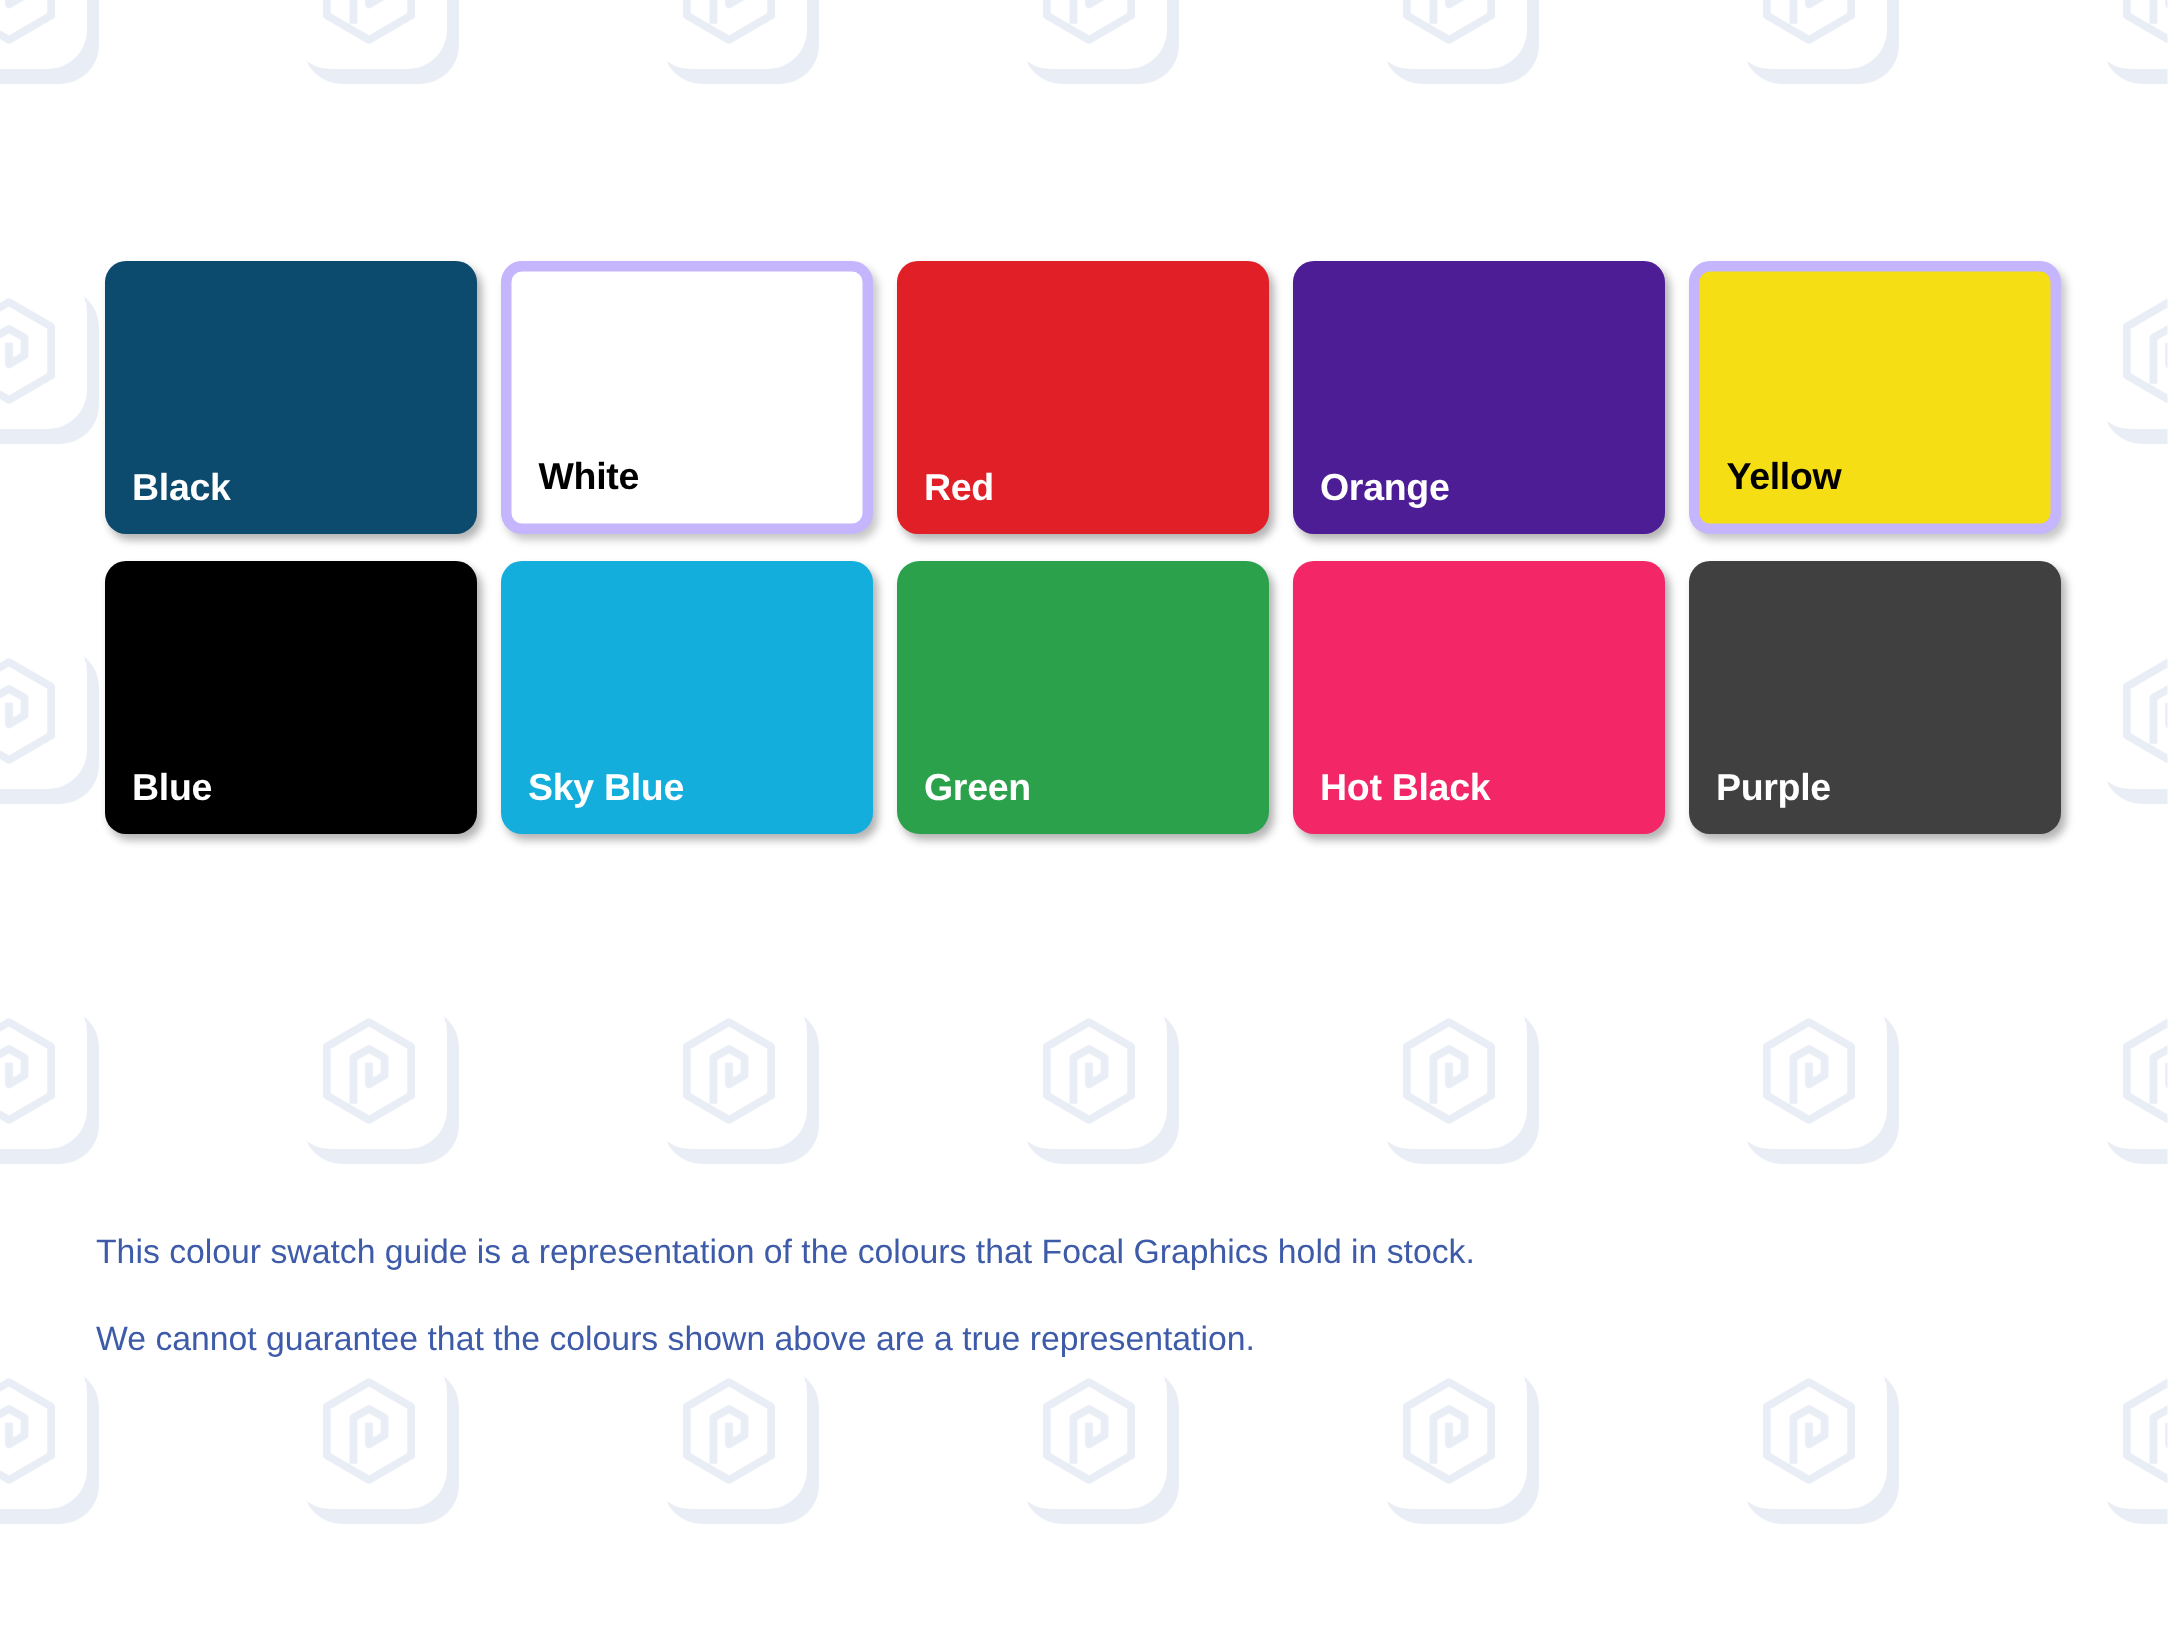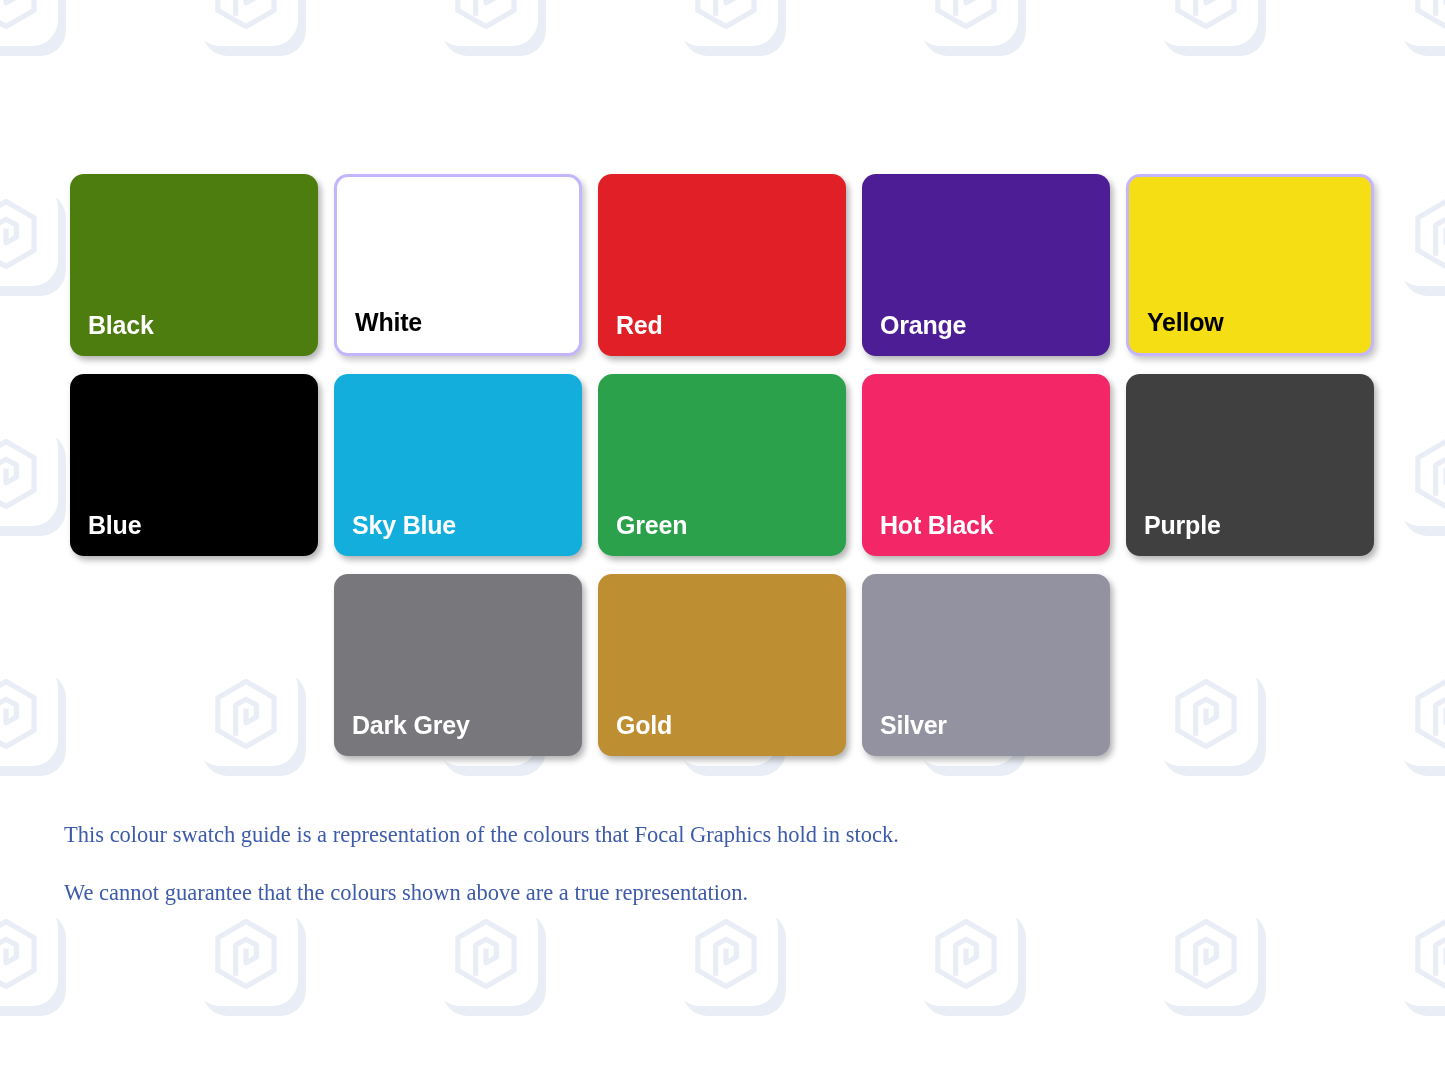--- a/index.html
+++ b/index.html
@@ -68,21 +68,21 @@
     width: 248px;
     height: 182px;
     border-radius: 14px;
     position: relative;
     box-shadow: 3px 4px 6px rgba(0,0,0,0.30);
     flex: 0 0 auto;
   }
 
   .swatch.bordered {
     box-shadow: 3px 4px 6px rgba(0,0,0,0.22);
-    border: 3px solid #c4b5fd;
+    border: 7px solid #c4b5fd;
   }
 
   .swatch-label {
     position: absolute;
     left: 18px;
     bottom: 18px;
     font-size: 25px;
     font-weight: bold;
     letter-spacing: -0.2px;
     line-height: 1;
@@ -96,21 +96,21 @@
 
   
   #disclaimer {
     position: absolute;
     left: 64px;
     top: 820px;
     width: 1330px;
     color: #3e5ba9;
     font-size: 22.5px;
     line-height: 29px;
-    font-family: Liberation Serif, serif;
+    font-family: Liberation Sans, sans-serif;
   }
   #disclaimer p { margin: 0; }
   #disclaimer .spacer { height: 29px; }
 </style>
 </head>
 <body>
 
 <div id="watermark-layer">
     <div class="wm-tile" style="left: -46px; top: -58px;">
       <svg viewBox="0 0 100 100">
@@ -321,21 +321,21 @@
         <path d="M50 6 L88 28 L88 72 L50 94 L12 72 L12 28 Z" fill="none" stroke="#E9EDF5" stroke-width="7" stroke-linejoin="round"></path>
         <path d="M36 76 L36 38 L50 30 L64 38 L64 54 L50 62 L50 46" fill="none" stroke="#E9EDF5" stroke-width="7" stroke-linejoin="round" stroke-linecap="square"></path>
       </svg>
     </div>
   </div>
 
 <div id="page">
 
   <div id="swatch-grid">
       <div class="swatch-row">
-        <div class="swatch" style="background-color: #4d7c0f;">
+        <div class="swatch" style="background-color: #0c4a6e;">
           <span class="swatch-label light">Black</span>
         </div>
         <div class="swatch bordered" style="background-color: rgb(255, 255, 255);">
           <span class="swatch-label dark">White</span>
         </div>
         <div class="swatch" style="background-color: rgb(224, 31, 38);">
           <span class="swatch-label light">Red</span>
         </div>
         <div class="swatch" style="background-color: #4c1d95; text-decoration: underline;">
           <span class="swatch-label light">Orange</span>
@@ -352,31 +352,20 @@
           <span class="swatch-label light">Sky Blue</span>
         </div>
         <div class="swatch" style="background-color: rgb(43, 161, 75); border-radius: 15px;">
           <span class="swatch-label light">Green</span>
         </div>
         <div class="swatch" style="background-color: rgb(243, 38, 103);">
           <span class="swatch-label light">Hot Black</span>
         </div>
         <div class="swatch" style="background-color: #404040;">
           <span class="swatch-label light">Purple</span>
-        </div>
-      </div>
-      <div class="swatch-row row-offset-3">
-        <div class="swatch" style="background-color: rgb(120, 119, 124);">
-          <span class="swatch-label light">Dark Grey</span>
-        </div>
-        <div class="swatch" style="background-color: rgb(189, 143, 50);">
-          <span class="swatch-label light">Gold</span>
-        </div>
-        <div class="swatch" style="background-color: rgb(147, 146, 160);">
-          <span class="swatch-label light">Silver</span>
         </div>
       </div>
     </div>
 
   <div id="disclaimer">
     <p>This colour swatch guide is a representation of the colours that Focal Graphics hold in stock.</p>
     <div class="spacer"></div>
     <p>We cannot guarantee that the colours shown above are a true representation.</p>
   </div>
 

